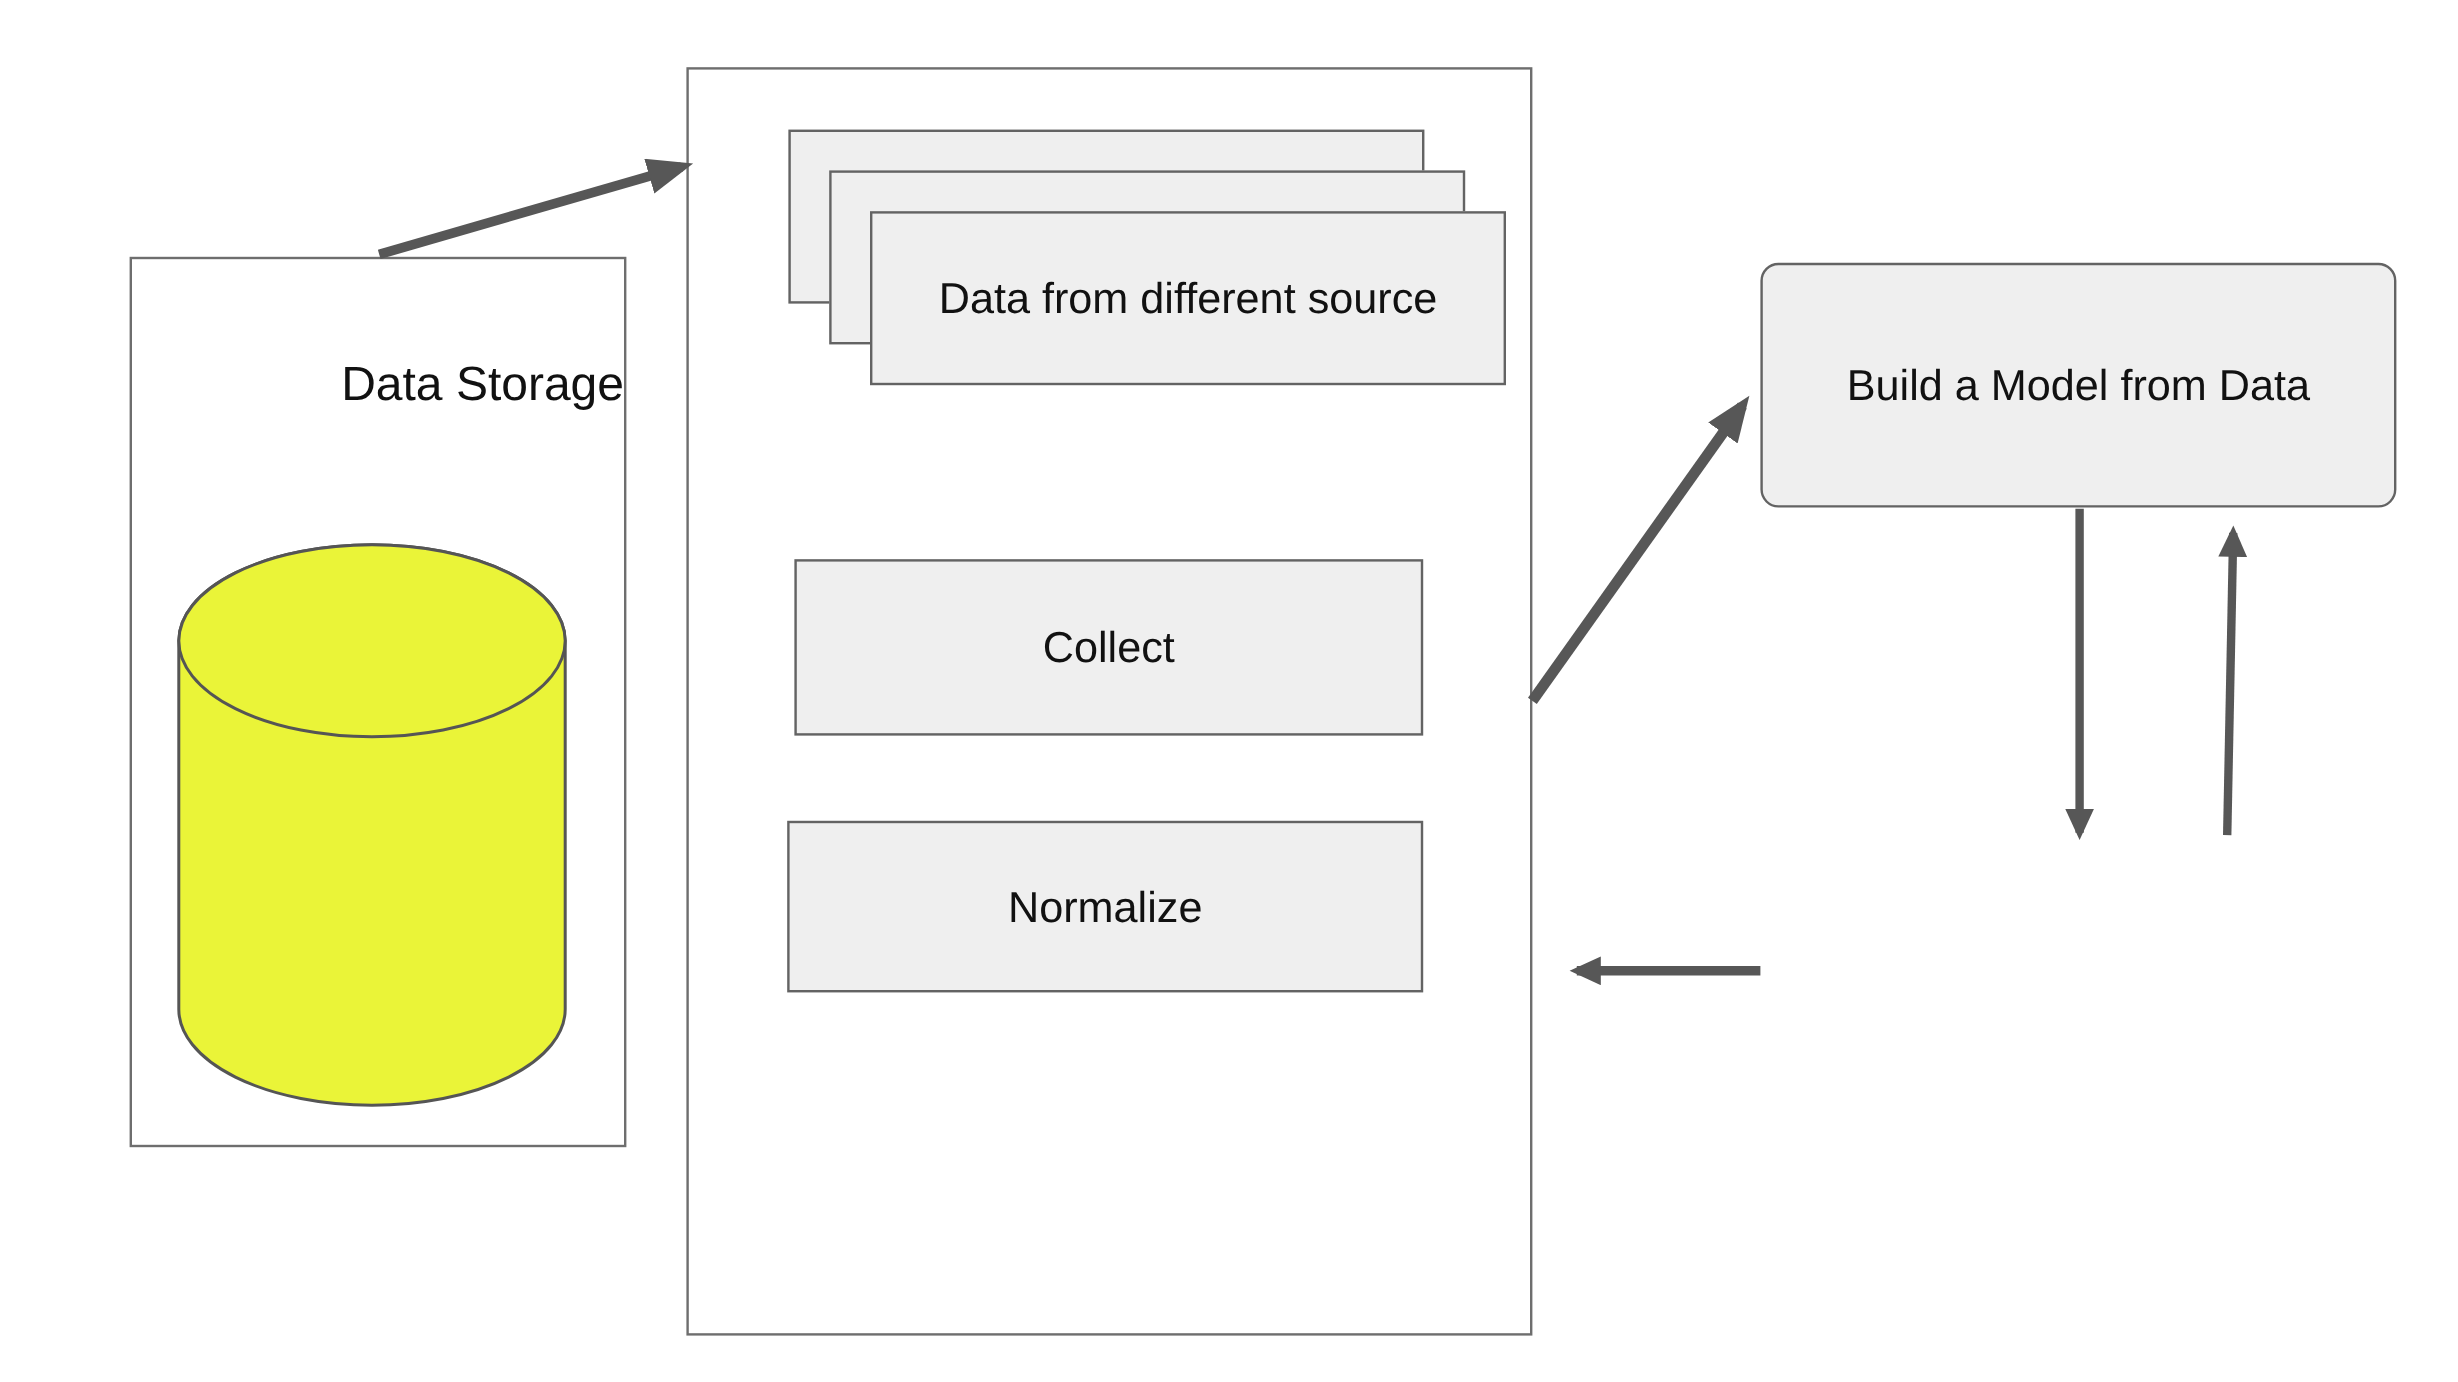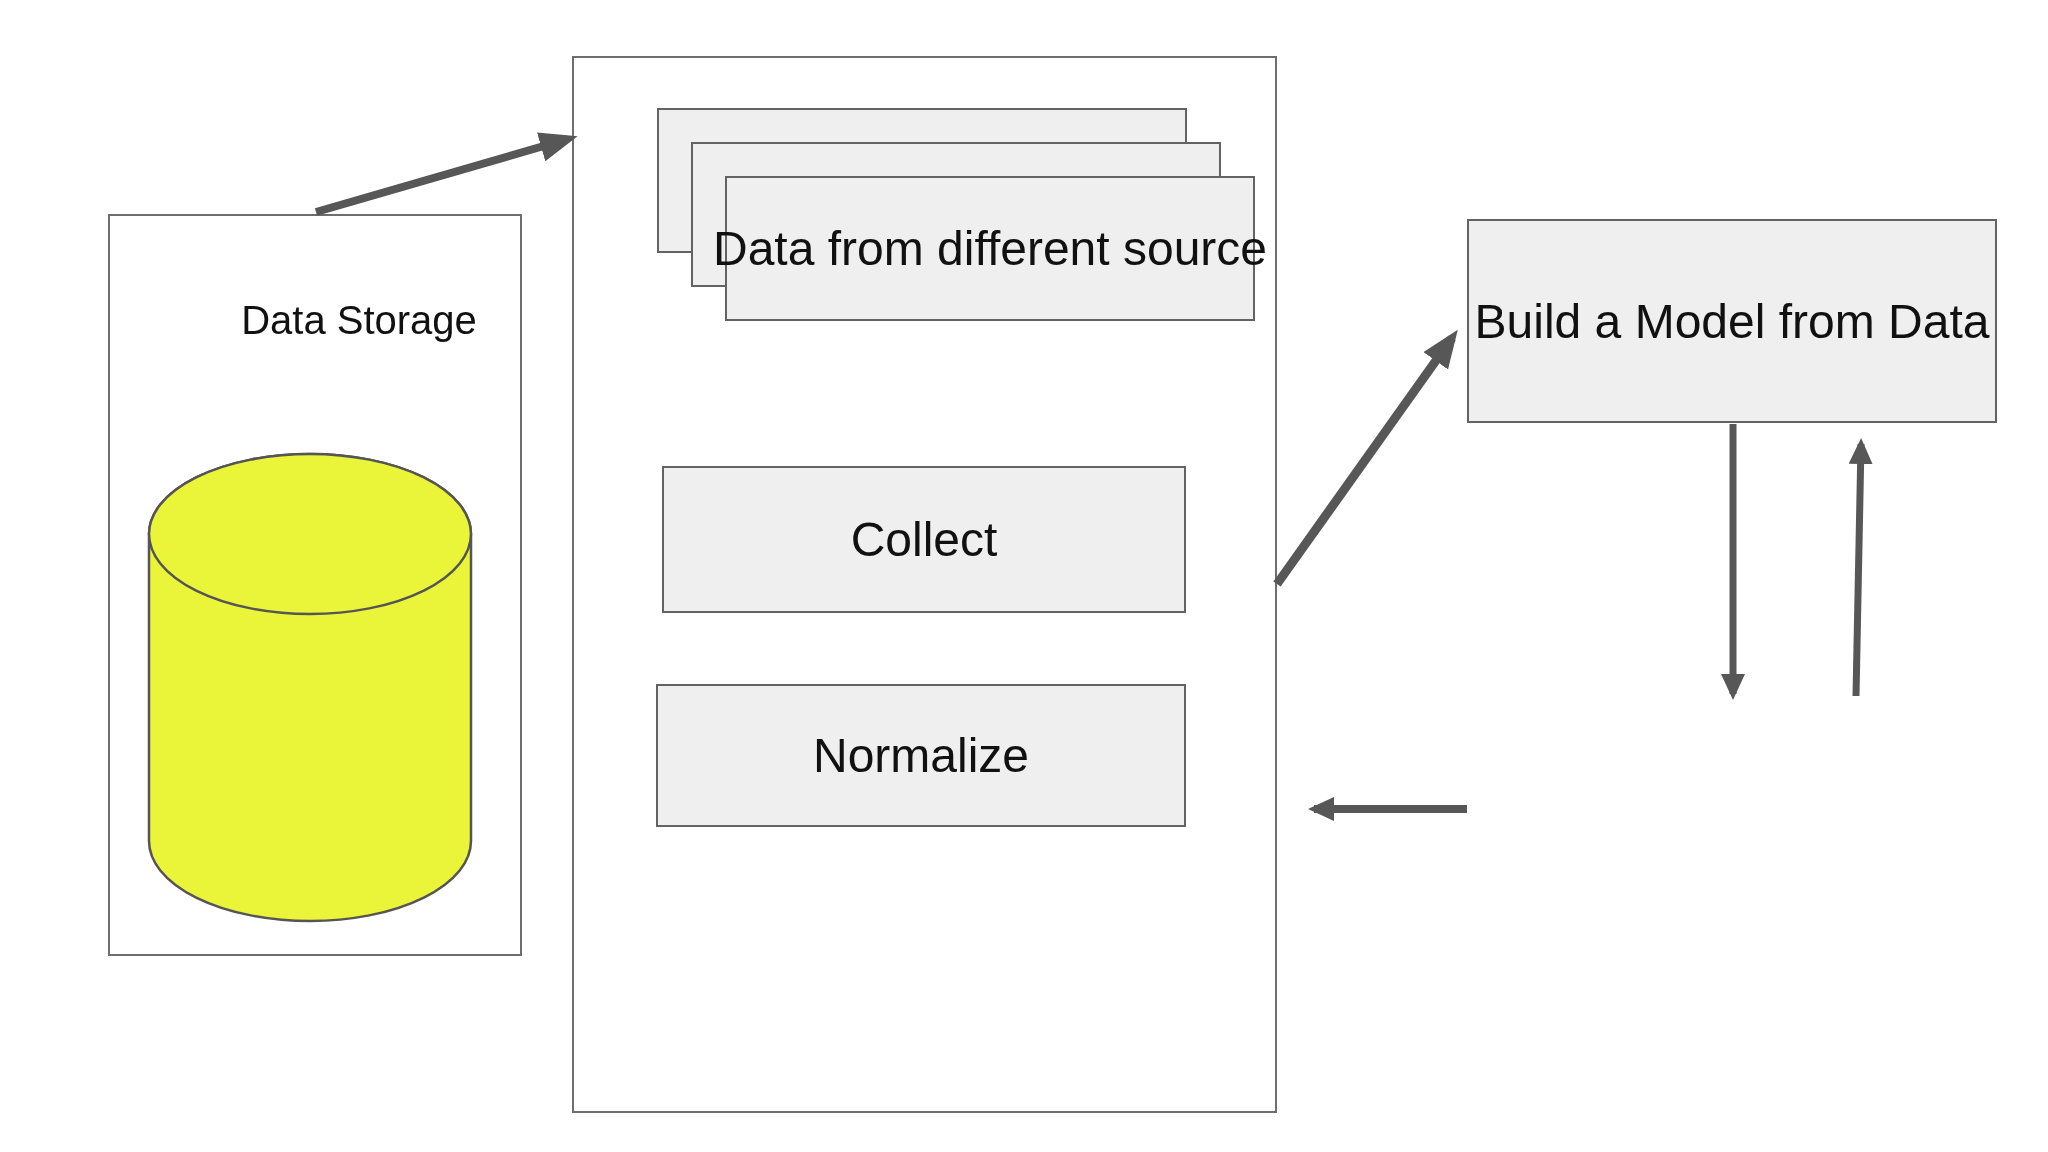--- a/index.html
+++ b/index.html
@@ -25,42 +25,41 @@
     position:absolute;
     background:var(--frame-fill);
     border:2px solid var(--frame-border);
     box-sizing:border-box;
   }
   .frame-storage{left:108px;top:214px;width:414px;height:742px;}
   .frame-pipeline{left:572px;top:56px;width:705px;height:1057px;}
   .storage-label{
     position:absolute;
     left:0;top:74px;width:100%;
-    text-align:center;
+    text-align:right;
     font-size:40px;line-height:60px;
     color:var(--text);
-    padding-left:44px;
   }
   .node{
     position:absolute;
     background:var(--node-fill);
     border:2px solid var(--node-border);
     box-sizing:border-box;
     display:flex;align-items:center;justify-content:center;
-    font-size:48px;color:var(--text);
+    font-size:36px;color:var(--text);
     text-align:center;
     white-space:nowrap;
   }
   .stack-back {left:657px;top:108px;width:530px;height:145px;}
   .stack-mid  {left:691px;top:142px;width:530px;height:145px;}
   .stack-front{left:725px;top:176px;width:530px;height:145px;}
   .node-collect  {left:662px;top:466px;width:524px;height:147px;}
   .node-transform{left:656px;top:684px;width:530px;height:143px;}
   .node-normalize{left:656px;top:886px;width:530px;height:143px;}
-  .node-build {left:1467px;top:219px;width:530px;height:204px;}
+  .node-build {left:1467px;top:219px;width:530px;height:204px;border-radius:15px;}
   .node-deploy{left:1467px;top:704px;width:533px;height:204px;}
   .overlay{
     position:absolute;left:0;top:0;
     pointer-events:none;
   }
   .overlay .arrow-line{stroke:var(--arrow);}
   .overlay marker path{fill:var(--arrow);}
   .cyl{fill:var(--cylinder-fill);stroke:var(--cylinder-stroke);stroke-width:2.5;}
 </style>
 </head>

